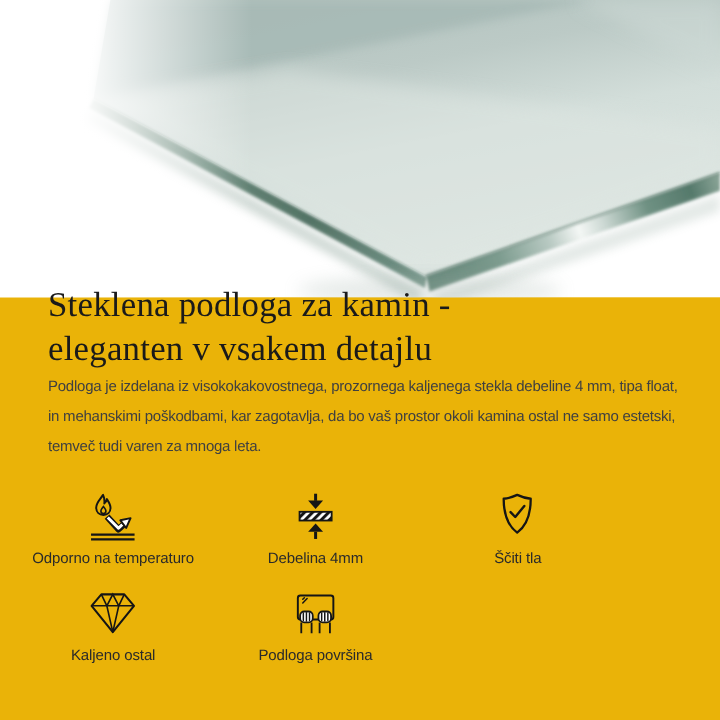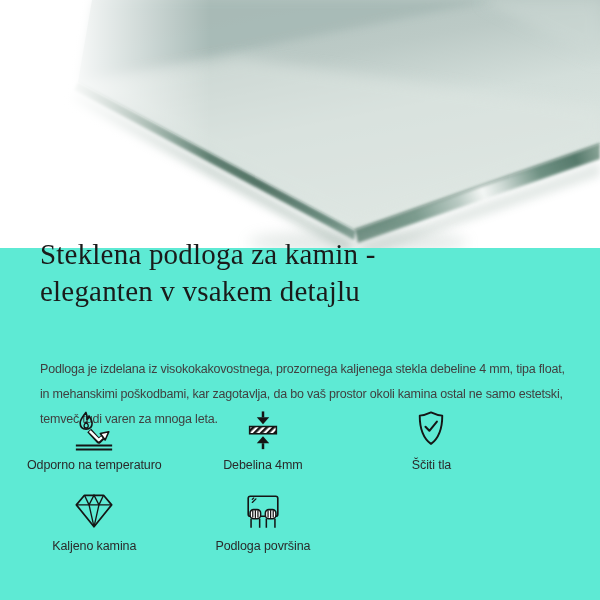--- a/index.html
+++ b/index.html
@@ -1,32 +1,31 @@
 <!DOCTYPE html>
 <html><head>
 <meta charset="utf-8">
 <style>
   html,body{margin:0;padding:0;}
   body{
     width:600px;height:600px;overflow:hidden;background:#ffffff;
     font-family:"Liberation Sans","DejaVu Sans",sans-serif;position:relative;
   }
-  .stage{position:absolute;inset:0;width:600px;height:600px;background:#5eead4;}
+  .stage{position:absolute;inset:0;width:600px;height:600px;background:#eab308;}
   .hero{position:absolute;left:0;top:0;width:600px;height:248px;}
   .hero svg{display:block;}
   .title{
     position:absolute;left:40px;top:236px;width:540px;
     font-family:"Liberation Serif","DejaVu Serif",serif;
     font-size:29px;line-height:37px;color:#1a1a1a;letter-spacing:.2px;
   }
   .bodytext{
     position:absolute;left:40px;top:310px;width:545px;
     font-size:12.5px;line-height:25px;color:#404040;letter-spacing:-.2px;
     white-space:nowrap;
-    margin-top:47px;
   }
   .features{
     position:absolute;left:10px;top:400px;width:506px;
     display:grid;grid-template-columns:repeat(3,168.6px);grid-auto-rows:81px;
   }
   .cell{display:flex;flex-direction:column;align-items:center;padding-top:10px;}
   .icn{width:42px;height:42px;display:flex;align-items:center;justify-content:center;}
   .lbl{margin-top:6px;font-size:12.5px;color:#2a2a2a;letter-spacing:-.1px;text-align:left;}
   .ic{stroke:#151515;fill:none;}
 </style>
@@ -157,21 +156,21 @@
 
     <div class="cell">
       <div class="icn">
         <svg width="42" height="42" viewBox="0 0 44 44">
           <path class="ic" stroke-width="1.8" stroke-linejoin="round" d="M3.5,14.5 L12,4.5 L32,4.5 L40.5,14.5 L22,37.5 Z"></path>
           <path class="ic" stroke-width="1.4" d="M3.5,14.5 H40.5"></path>
           <path class="ic" stroke-width="1.4" d="M12,4.5 L16.8,14.5 L22,37.5 L27.2,14.5 L32,4.5"></path>
           <path class="ic" stroke-width="1.4" d="M16.8,14.5 L22,4.5 L27.2,14.5"></path>
         </svg>
       </div>
-      <div class="lbl">Kaljeno kamina</div>
+      <div class="lbl">Kaljeno ostal</div>
     </div>
 
 
     <div class="cell">
       <div class="icn">
         <svg width="42" height="42" viewBox="0 0 44 44">
           <rect class="ic" x="6.5" y="5.5" width="31" height="21" rx="2.2" stroke-width="1.7"></rect>
           <path class="ic" stroke-width="1.3" stroke-linecap="round" d="M10.8,12 L14.6,8.2 M10.8,8.8 L12.2,7.4"></path>
 
           <rect x="8.5" y="19.5" width="11" height="9.5" rx="3.6" fill="#ffffff" stroke="#151515" stroke-width="1.6"></rect>

